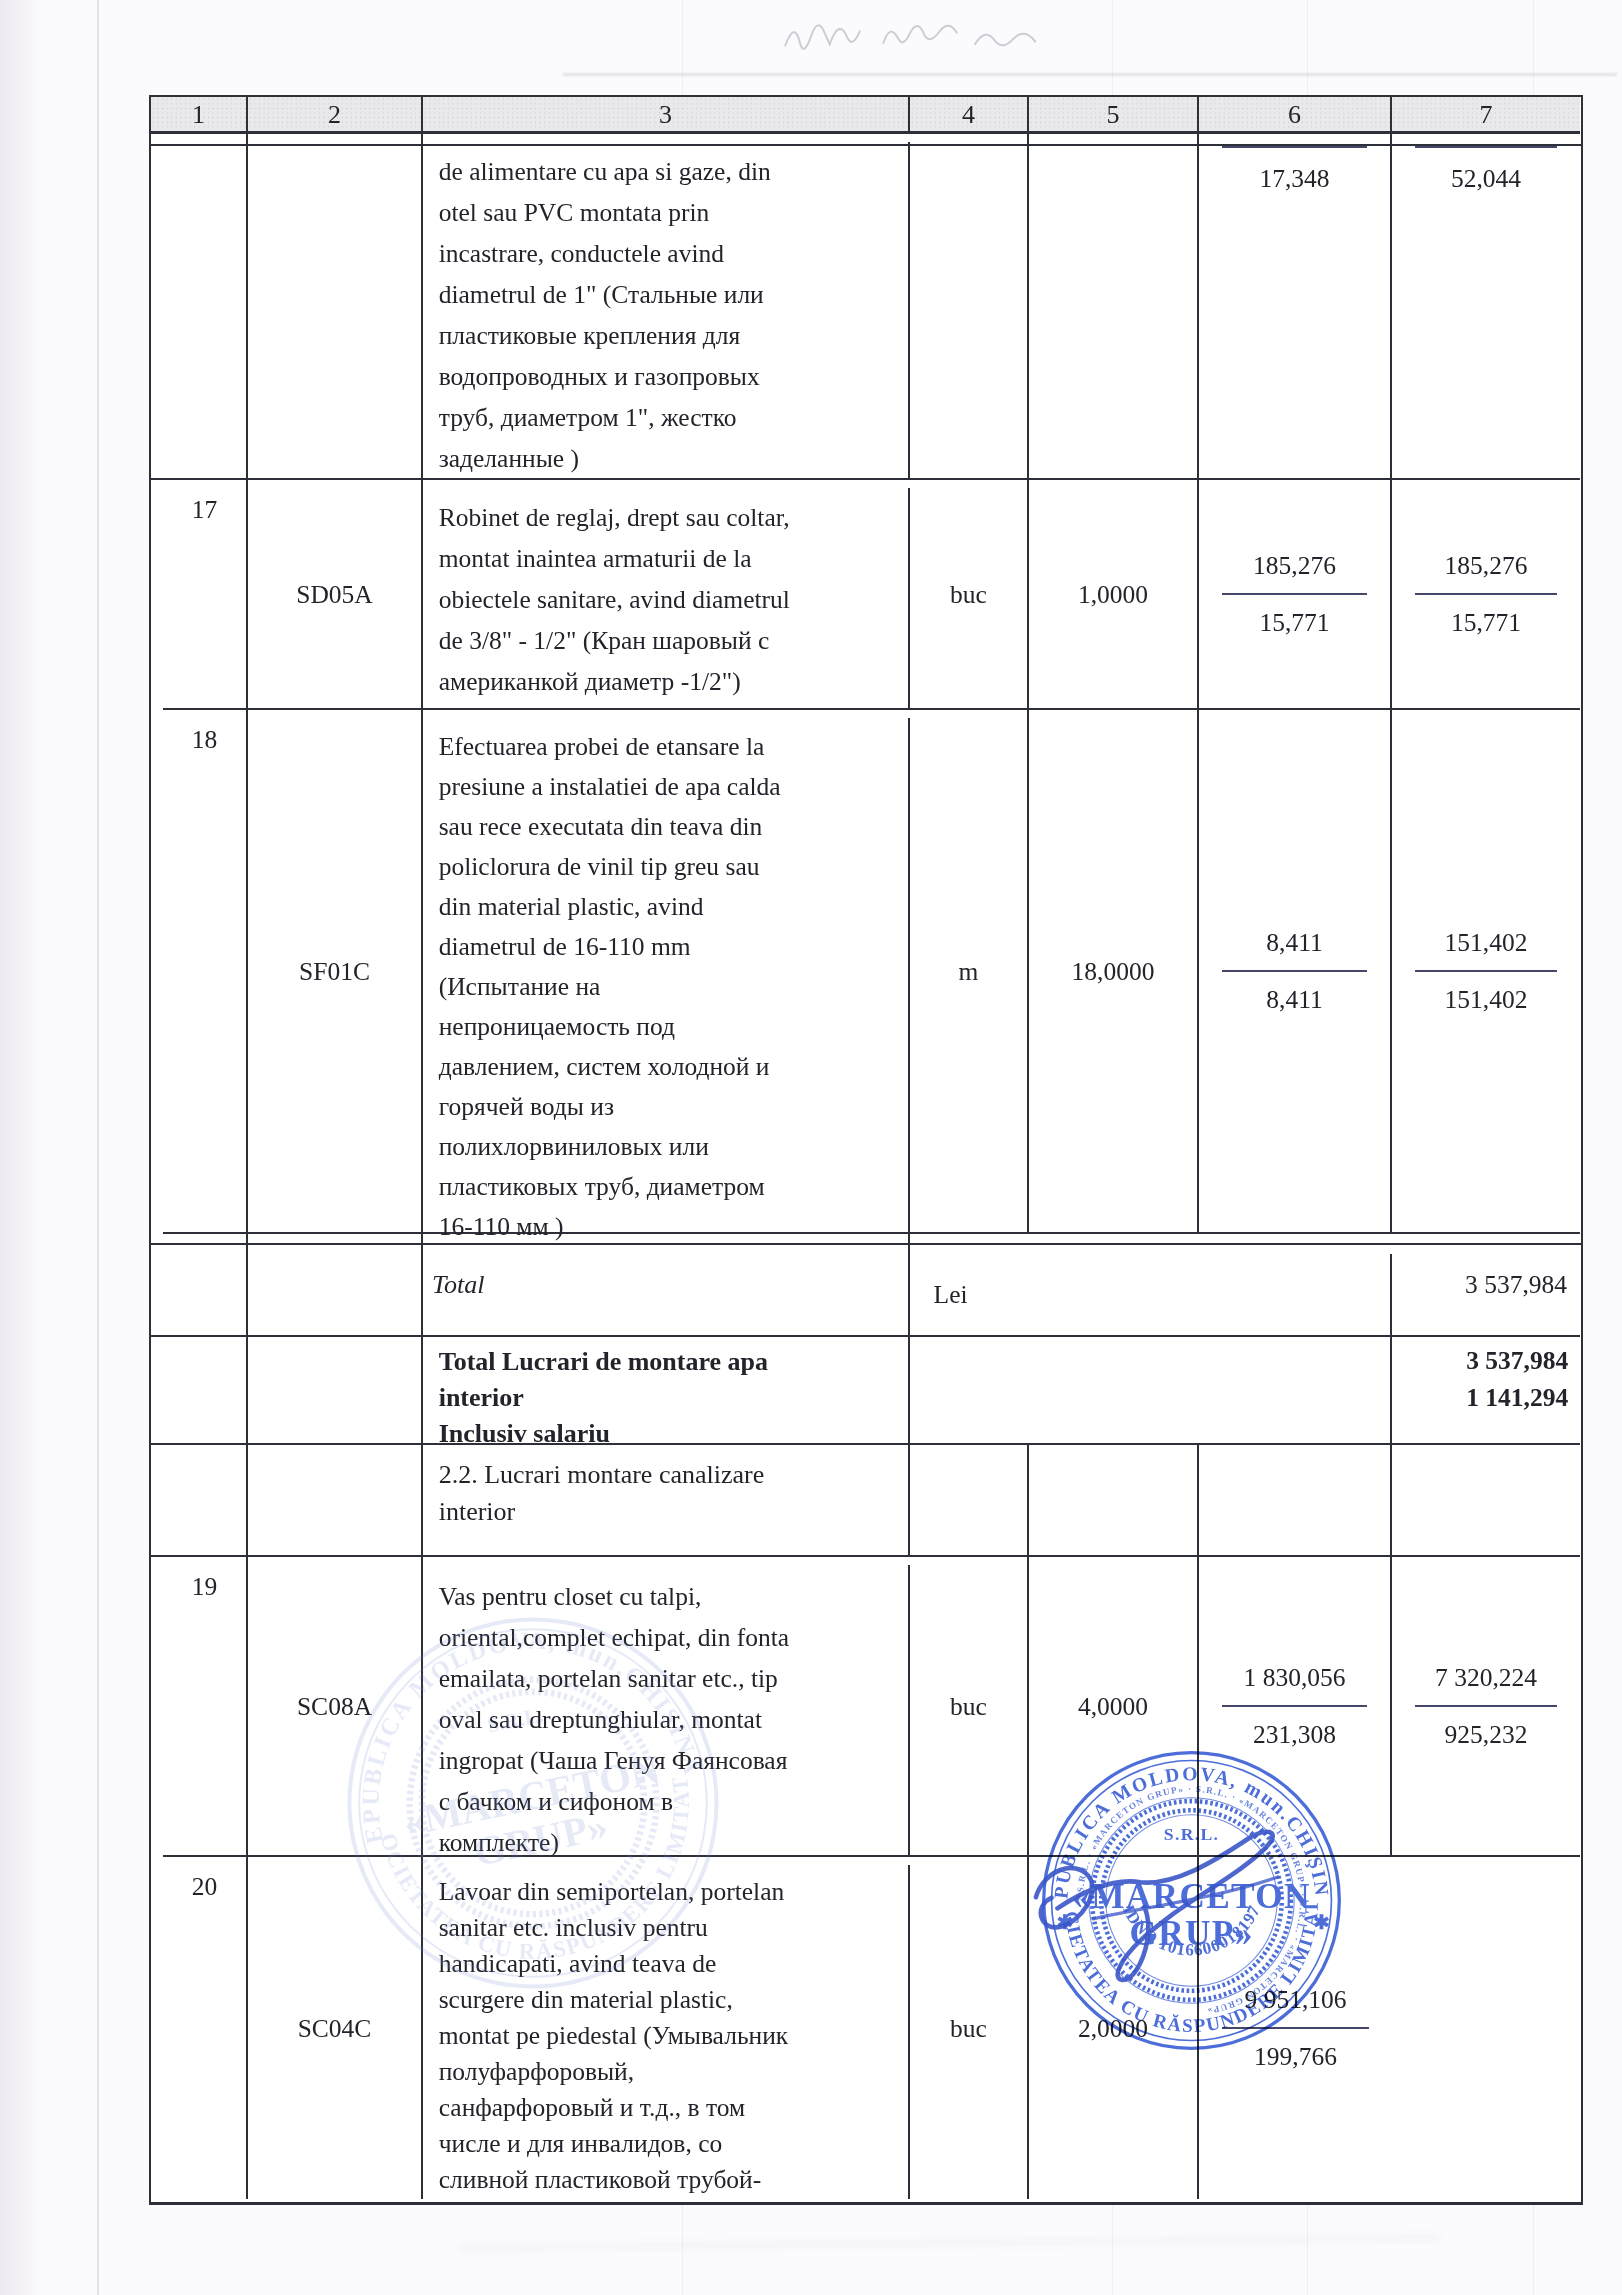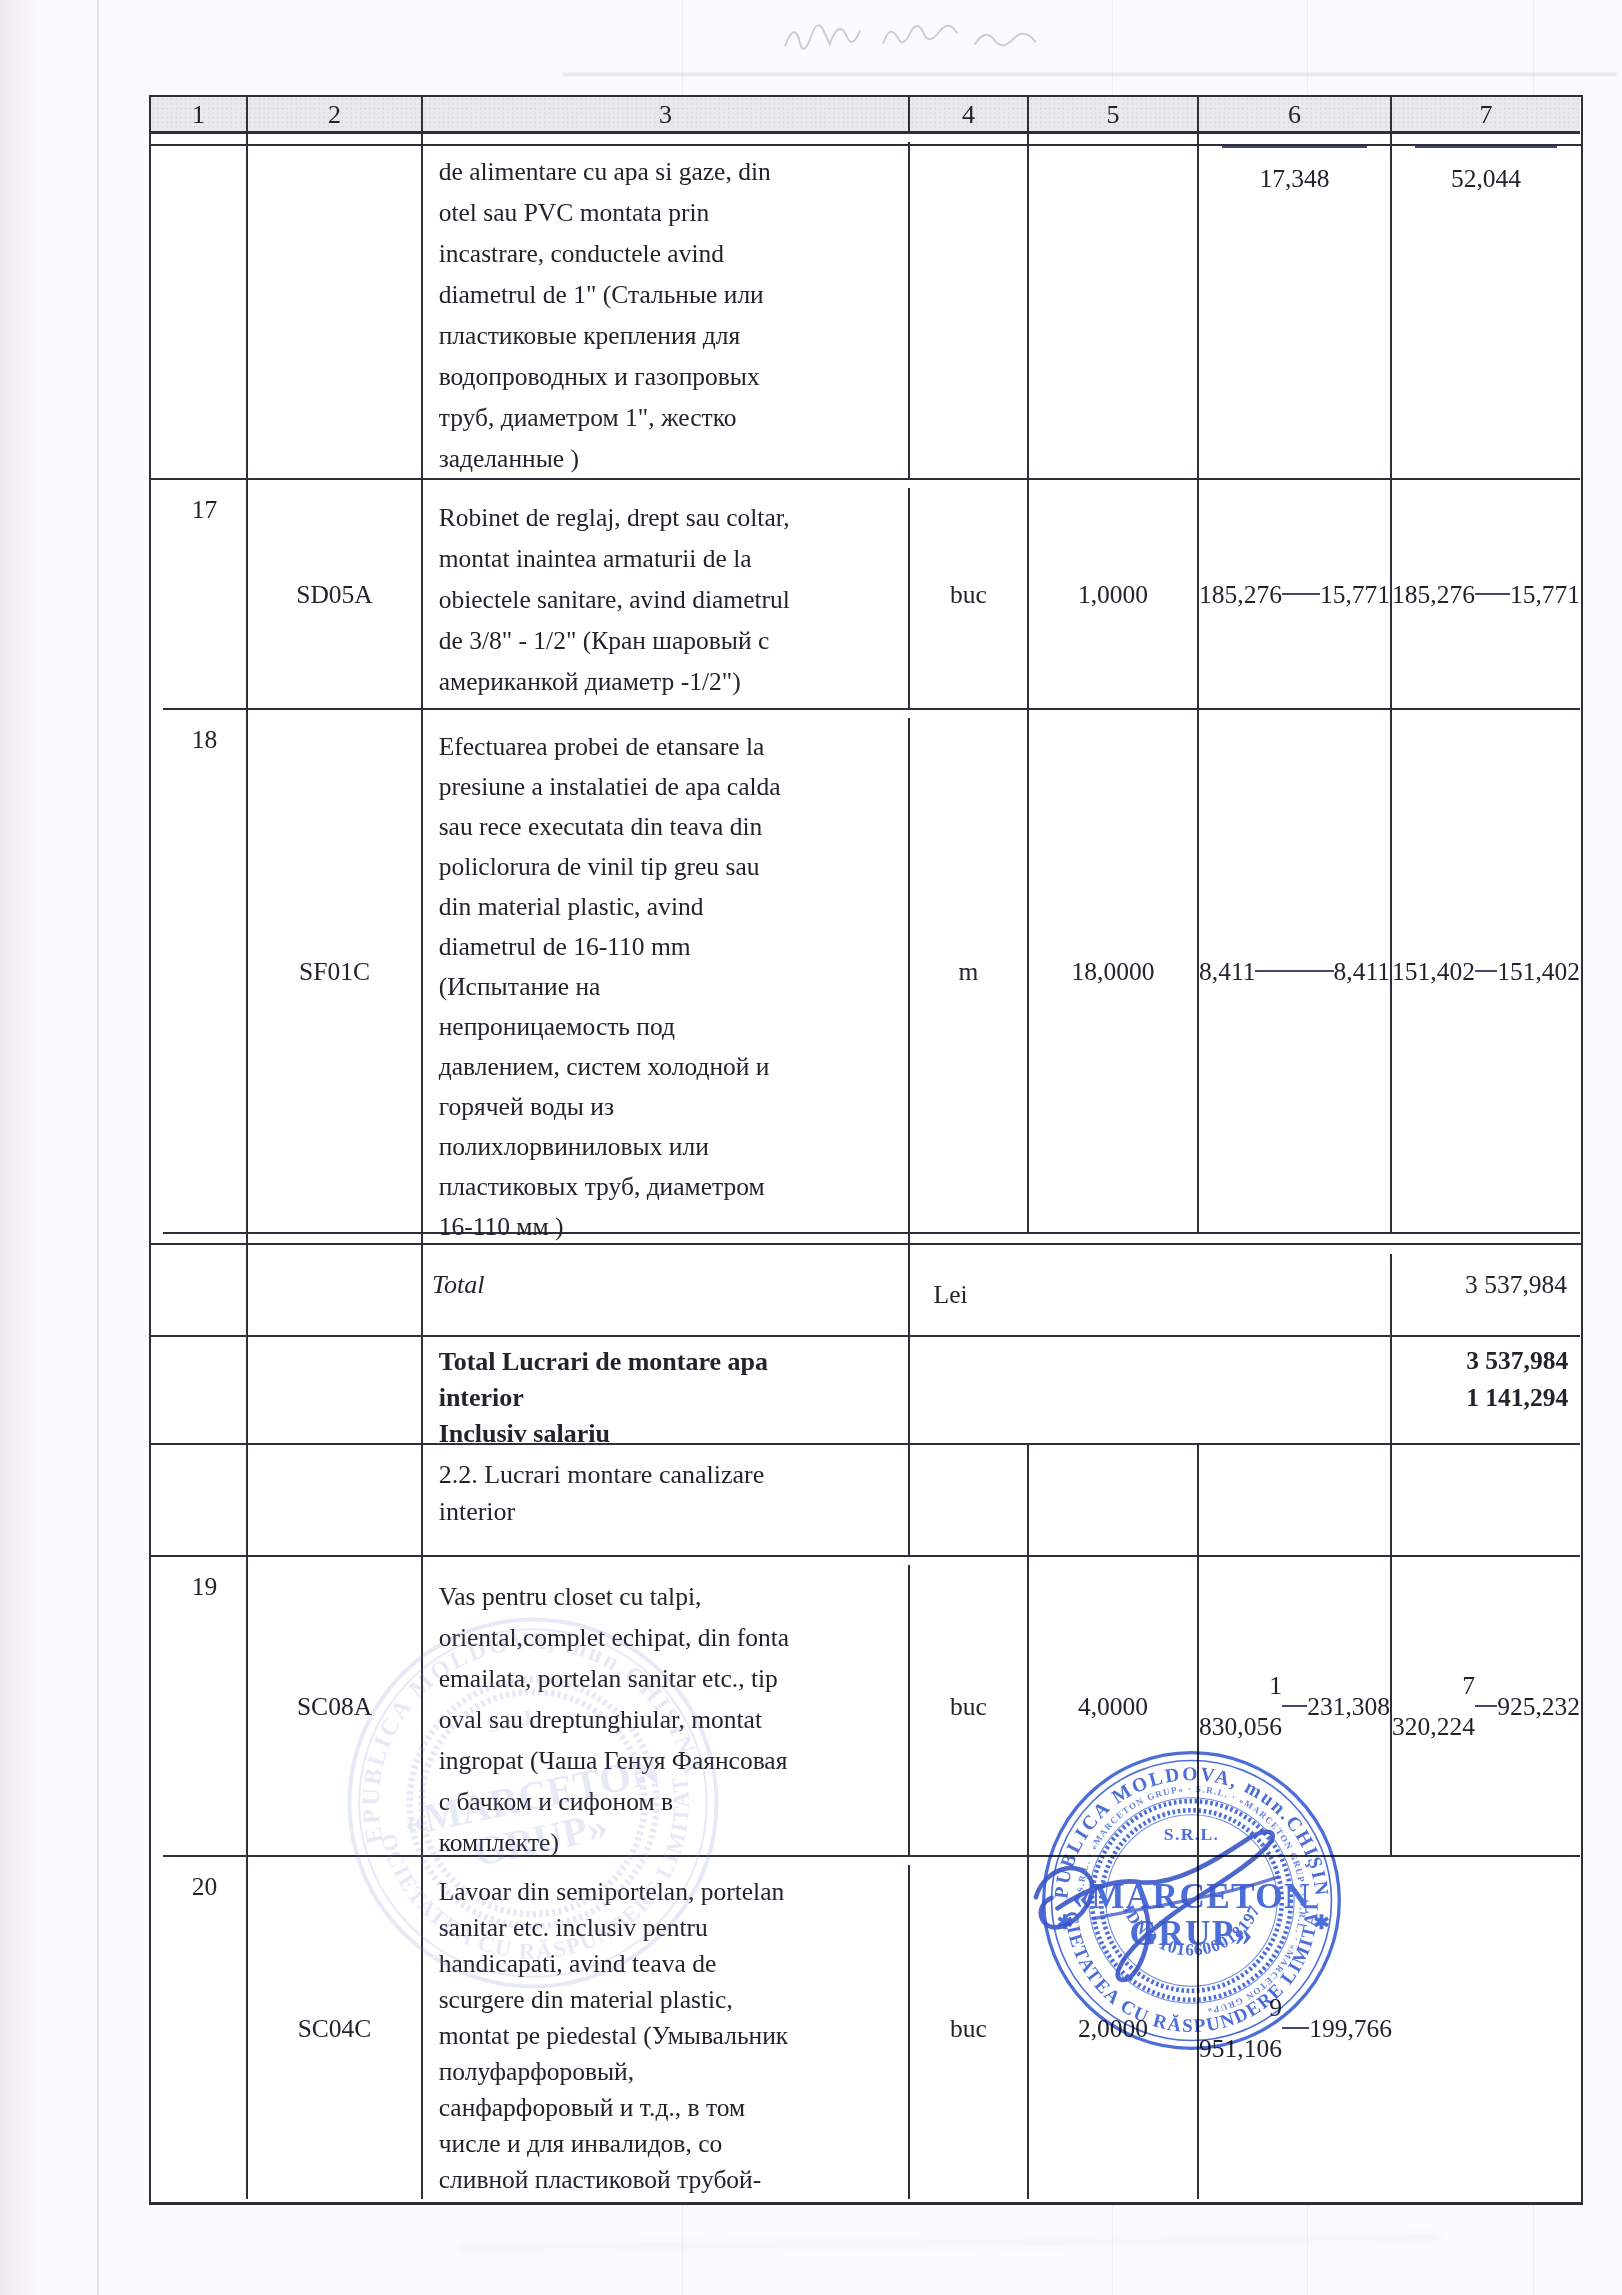--- a/index.html
+++ b/index.html
@@ -59,21 +59,21 @@
   .dl1{top:47px;}
   .dl2{top:1146px;}
   .num{text-align:center;padding-top:9.2px;margin-left:12px;}
   .code{display:flex;align-items:center;justify-content:center;}
   .desc{padding:9.2px 5.2px 0 15.7px;white-space:pre-line;margin-top:8px;}
   .desc.lh61{line-height:40px;}
   .desc.lh63{line-height:41px;padding-top:10.5px;}
   .desc.lh55{line-height:36px;}
   .mid{display:flex;align-items:center;justify-content:center;}
   .frac{display:flex;align-items:center;justify-content:center;}
-  .fr{display:flex;flex-direction:row;align-items:center;width:100%;text-align:right;}
+  .fr{display:flex;flex-direction:column;align-items:center;width:100%;}
   .fr-line{display:block;width:76%;height:2px;background:var(--lnB);margin:7.2px auto;}
   .fr-partial{display:flex;flex-direction:column;align-items:center;padding-top:11.8px;}
   .fr-partial .fr-line{margin:0 auto 10.5px;}
   .tot-label{display:flex;align-items:center;padding-left:9px;font-style:italic;font-size:26px;}
   .tot-cur{display:flex;align-items:center;padding-left:23.6px;margin-top:20px;}
   .tot-amt{display:flex;align-items:center;justify-content:flex-end;padding-right:13px;}
   .grand-label{padding:6.5px 5.2px 0 15.7px;font-weight:bold;font-size:26px;line-height:36px;white-space:pre-line;}
   .grand-amt{padding:5.2px 11.8px 0 0;font-weight:bold;text-align:right;line-height:37px;white-space:pre-line;}
   .section-title{padding:10.5px 5.2px 0 15.7px;font-weight:normal;font-size:26px;line-height:37px;white-space:pre-line;}
 

